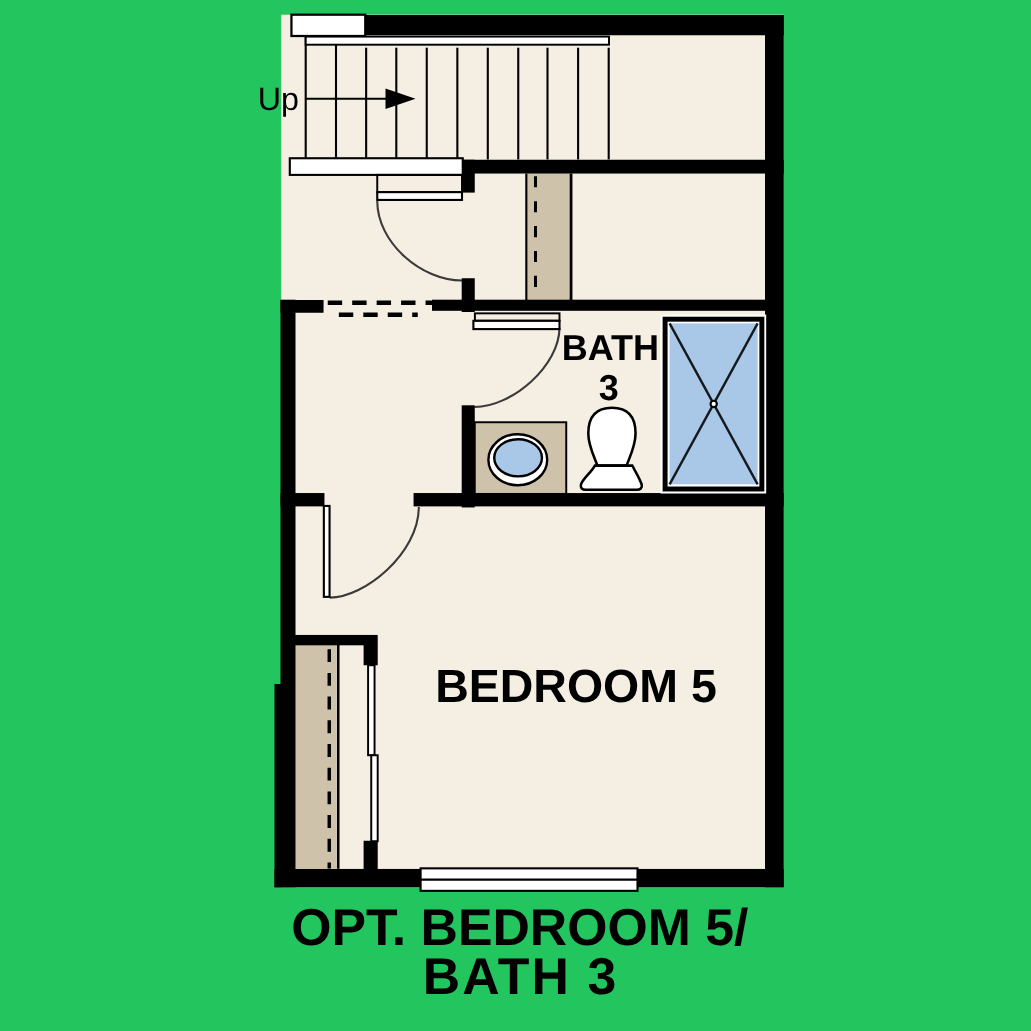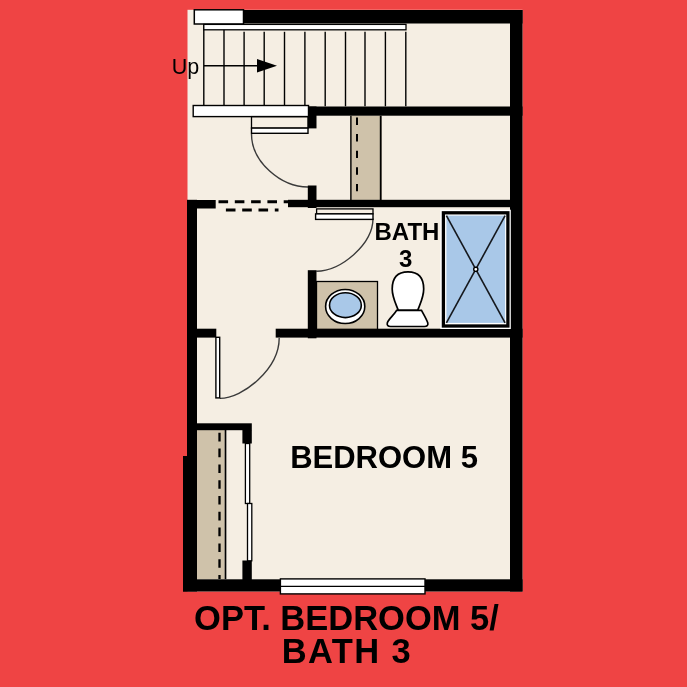--- a/index.html
+++ b/index.html
@@ -1,16 +1,16 @@
 <!DOCTYPE html>
 <html><head>
 <meta charset="utf-8">
 <style>
   html,body{margin:0;padding:0;background:#ffffff;}
-  #page{position:relative;width:687px;height:687px;background:#ef4444;overflow:hidden;}
+  #page{position:relative;width:687px;height:687px;background:#22c55e;overflow:hidden;}
   svg{position:absolute;left:0;top:0;}
   text{font-family:"Liberation Sans", sans-serif;}
 </style>
 </head>
 <body>
 <div id="page">
 <svg width="687" height="687" viewBox="0 0 687 687">
 
   <rect x="187.5" y="9.8" width="335" height="581.7" fill="#f5eee3"></rect>
 

